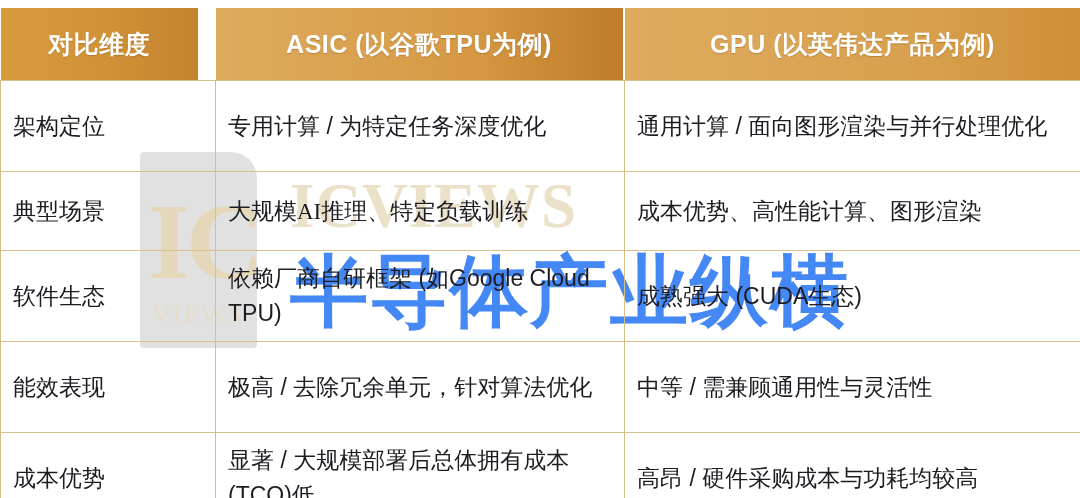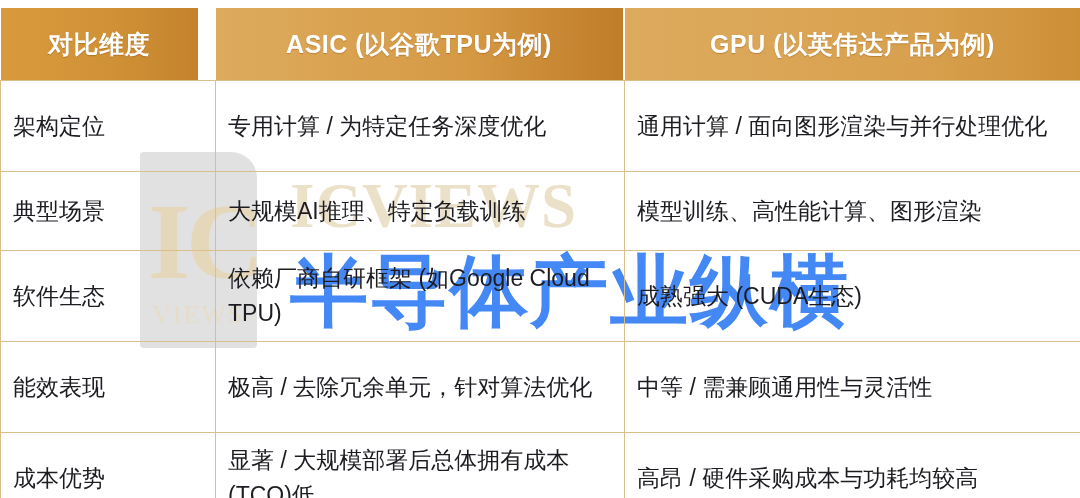--- a/index.html
+++ b/index.html
@@ -136,21 +136,21 @@
     font-size:23px;
     line-height:35px;
     padding:10px 10px 10px 12px;
   }
   tr.body-row td.c-dim{
   }
   td.cell-text{
     word-break:break-word;
   }
   tr.r1 td{height:70px;}
-  tr.r2 td{height:58px;}
+  tr.r2 td{height:58px;font-family:Liberation Serif, serif;}
   tr.r3 td{height:70px;}
   tr.r4 td{height:70px;}
   tr.r5 td{height:70px;}
 
   .spacer-top{height:8px;}
 </style>
 </head>
 <body>
 
 <div id="watermark">
@@ -186,21 +186,21 @@
     </thead>
     <tbody>
       <tr class="body-row r1">
         <td class="cell-text c-dim">架构定位</td>
         <td class="cell-text">专用计算 / 为特定任务深度优化</td>
         <td class="cell-text">通用计算 / 面向图形渲染与并行处理优化</td>
       </tr>
       <tr class="body-row r2">
         <td class="cell-text c-dim">典型场景</td>
         <td class="cell-text">大规模AI推理、特定负载训练</td>
-        <td class="cell-text">模型训练、高性能计算、图形渲染</td>
+        <td class="cell-text">成本优势、高性能计算、图形渲染</td>
       </tr>
       <tr class="body-row r3">
         <td class="cell-text c-dim">软件生态</td>
         <td class="cell-text">依赖厂商自研框架 (如Google Cloud TPU)</td>
         <td class="cell-text">成熟强大 (CUDA生态)</td>
       </tr>
       <tr class="body-row r4">
         <td class="cell-text c-dim">能效表现</td>
         <td class="cell-text">极高 / 去除冗余单元，针对算法优化</td>
         <td class="cell-text">中等 / 需兼顾通用性与灵活性</td>

